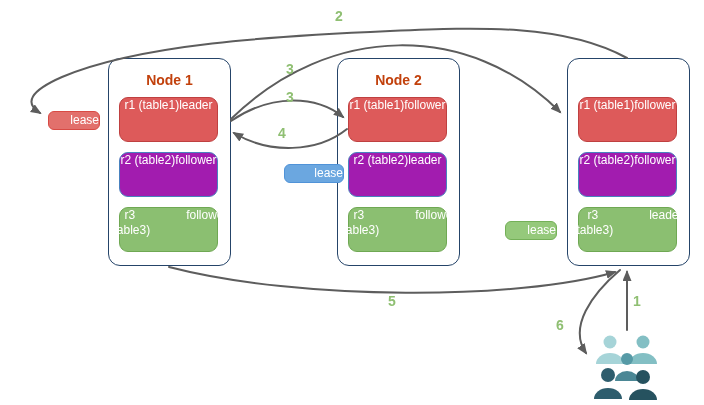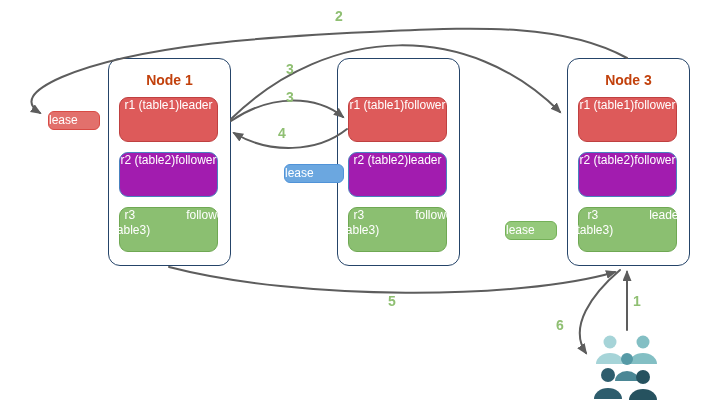--- a/index.html
+++ b/index.html
@@ -9,21 +9,21 @@
         border:1.5px solid #254469;border-radius:12px;z-index:1;}
   .node.n1{left:108px}.node.n2{left:337px}.node.n3{left:567px}
   .node-title{margin-top:13px;text-align:center;font-weight:bold;font-size:14px;color:#c2410c;}
   .replica{position:absolute;left:10px;width:97px;height:43px;border-radius:9px;color:#ffffff;
            font-size:12px;line-height:15px;text-align:center;display:flex;
            justify-content:center;}
   .replica.r1{top:38px}.replica.r2{top:93px}.replica.r3{top:148px}
   .replica.red{background:#dd5a5a;border:1.5px solid #bf4040;}
   .replica.blue{background:#a21caf;border:1.5px solid #4982bf;}
   .replica.green{background:#8bbf71;border:1.5px solid #6fa853;gap:36px;}
-  .lease{position:absolute;color:#ffffff;font-size:12px;line-height:17px;text-align:left;
+  .lease{position:absolute;color:#ffffff;font-size:12px;line-height:17px;text-align:right;
          border-radius:6px;z-index:6;}
   .lease.red{left:48px;top:111px;width:50px;background:#e2706c;border:1.5px solid #d84a44;}
   .lease.blue{left:284px;top:164px;width:58px;background:#6ba7e0;border:1.5px solid #5093d8;}
   .lease.green{left:505px;top:221px;width:50px;background:#95c97b;border:1.5px solid #74b058;}
   .num{position:absolute;font-weight:bold;font-size:14px;color:#8fbf72;z-index:6;}
   .num.p2{left:335px;top:8px}
   .num.p3a{left:286px;top:61px}
   .num.p3b{left:286px;top:89px}
   .num.p4{left:278px;top:125px}
   .num.p5{left:388px;top:293px}
@@ -46,36 +46,36 @@
       <div>r2 (table2)</div>
       <div>follower</div>
     </div>
     <div class="replica r3 green">
       <div>r3 (table3)</div>
       <div>follower</div>
     </div>
   </div>
 
   <div class="node n2">
+    <div class="node-title">Node 2</div>
     <div class="replica r1 red">
       <div>r1 (table1)</div>
       <div>follower</div>
     </div>
     <div class="replica r2 blue">
       <div>r2 (table2)</div>
       <div>leader</div>
     </div>
     <div class="replica r3 green">
       <div>r3 (table3)</div>
       <div>follower</div>
     </div>
   </div>
 
   <div class="node n3">
-    <div class="node-title">Node 3</div>
     <div class="replica r1 red">
       <div>r1 (table1)</div>
       <div>follower</div>
     </div>
     <div class="replica r2 blue">
       <div>r2 (table2)</div>
       <div>follower</div>
     </div>
     <div class="replica r3 green">
       <div>r3 (table3)</div>

